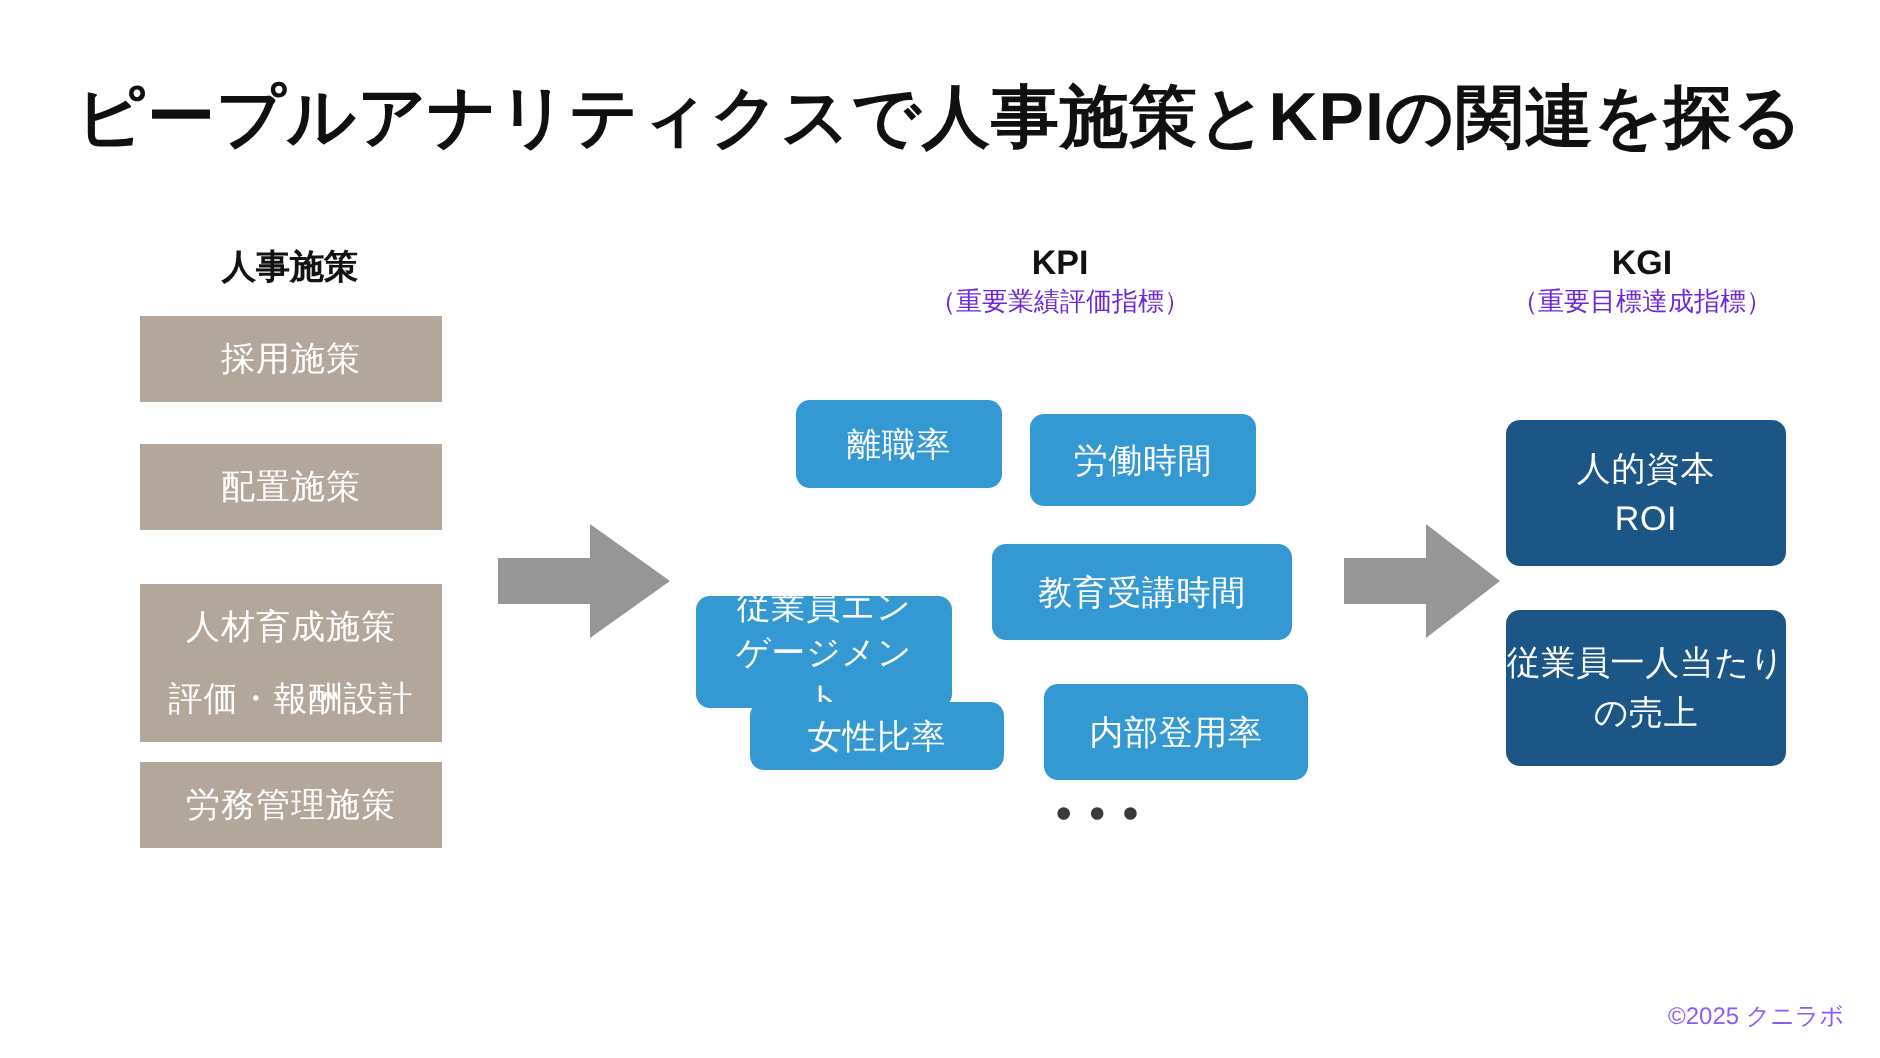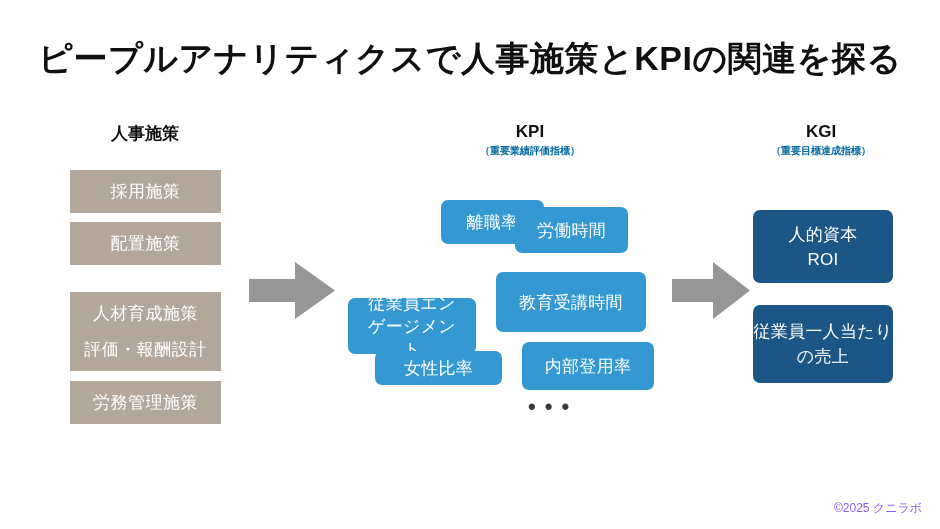--- a/index.html
+++ b/index.html
@@ -38,25 +38,25 @@
     text-align: center;
     color: #121212;
   }
   .col-header .ch-main {
     font-size: 17px;
     font-weight: bold;
     line-height: 20px;
     display: block;
   }
   .col-header .ch-sub {
-    font-size: 10px;
-    font-weight: bold;
+    font-size: 13px;
+    font-weight: normal;
     line-height: 18px;
     display: block;
-    color: #0369a1;
+    color: #6d28d9;
   }
   #hdr-policy { left: 45px;  top: 124px; width: 200px; }
   #hdr-kpi    { left: 420px; top: 122px; width: 220px; }
   #hdr-kgi    { left: 725px; top: 122px; width: 192px; }
 
   
   .policy-box {
     position: absolute;
     left: 70px;
     width: 151px;
@@ -142,45 +142,45 @@
   <div class="col-header" id="hdr-kpi">
     <span class="ch-main">KPI</span>
     <span class="ch-sub">（重要業績評価指標）</span>
   </div>
 
   <div class="col-header" id="hdr-kgi">
     <span class="ch-main">KGI</span>
     <span class="ch-sub">（重要目標達成指標）</span>
   </div>
 
-  <div class="policy-box" style="top:170px">採用施策</div>
+  <div class="policy-box" style="top:158px">採用施策</div>
   <div class="policy-box" style="top:222px">配置施策</div>
   <div class="policy-box" style="top:292px">人材育成施策</div>
   <div class="policy-box" style="top:328px">評価・報酬設計</div>
   <div class="policy-box" style="top:381px">労務管理施策</div>
 
   <div class="arrow-wrap" style="left:249px; top:262px;">
     <svg width="86" height="57" viewBox="0 0 86 57" aria-hidden="true">
       <polygon points="0,17 46,17 46,0 86,28.5 46,57 46,40 0,40" fill="#969696"></polygon>
     </svg>
   </div>
 
   <div class="arrow-wrap" style="left:672px; top:262px;">
     <svg width="78" height="57" viewBox="0 0 78 57" aria-hidden="true">
       <polygon points="0,17 41,17 41,0 78,28.5 41,57 41,40 0,40" fill="#969696"></polygon>
     </svg>
   </div>
 
-  <div class="kpi-box" style="left:398px; top:200px; width:103px; height:44px;margin-left:43px;">離職率</div>
+  <div class="kpi-box" style="left:398px; top:200px; width:103px; height:44px;">離職率</div>
 
   <div class="kpi-box" style="left:515px; top:207px; width:113px; height:46px;">労働時間</div>
 
   <div class="kpi-box" style="left:348px; top:250px; width:128px; height:56px; padding:0 18px; box-sizing:border-box;margin-top:48px;">従業員エンゲージメント</div>
 
-  <div class="kpi-box" style="left:496px; top:272px; width:150px; height:60px;text-align:right;">教育受講時間</div>
+  <div class="kpi-box" style="left:496px; top:272px; width:150px; height:48px;text-align:right;">教育受講時間</div>
 
   <div class="kpi-box" style="left:375px; top:351px; width:127px; height:34px;">女性比率</div>
 
   <div class="kpi-box" style="left:522px; top:342px; width:132px; height:48px;">内部登用率</div>
 
   <div id="kpi-dots">•••</div>
 
   <div class="kgi-box" id="kgi-0" style="white-space: pre-line;">人的資本
 ROI</div>
   <div class="kgi-box" id="kgi-1">従業員一人当たりの売上</div>

